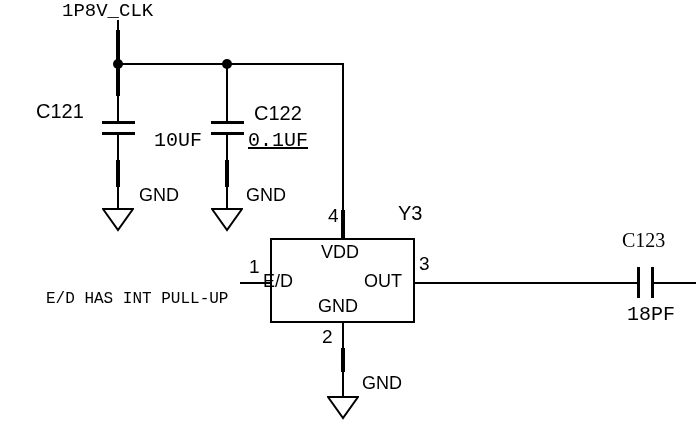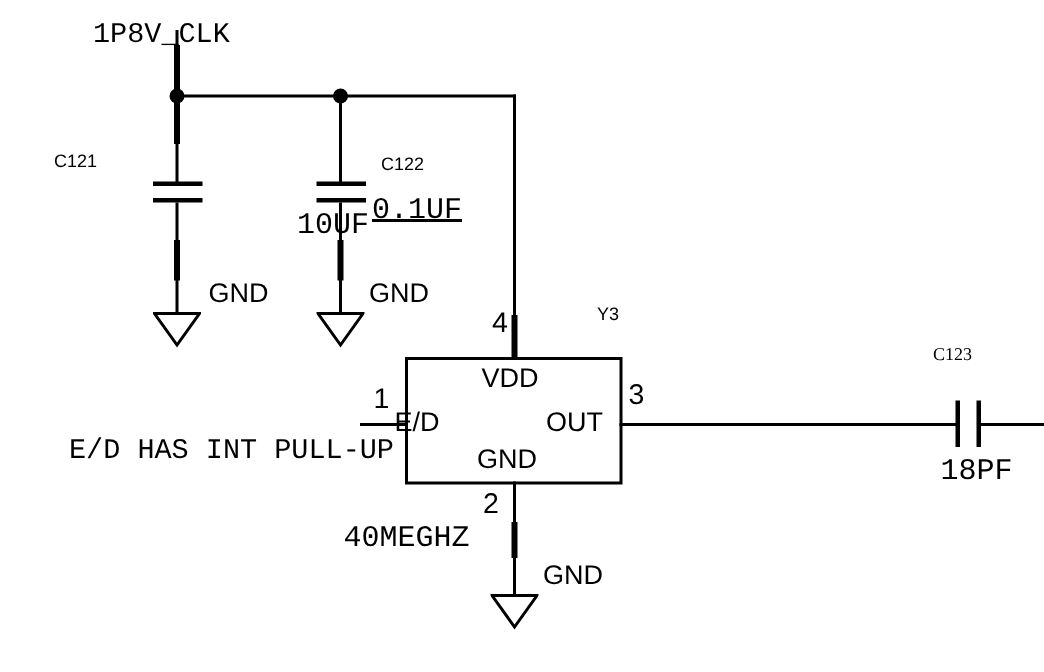--- a/index.html
+++ b/index.html
@@ -20,48 +20,48 @@
   .dot{position:absolute;width:10px;height:10px;border-radius:50%;background:#000000;}
   
   .part-box{
     position:absolute;
     box-sizing:border-box;
     border:2px solid #000000;
     background:#ffffff;
   }
   
   .txt{position:absolute;line-height:1;white-space:pre;}
-  .ref   {font-family:"Liberation Sans", sans-serif;font-size:12px;}
+  .ref   {font-family:"Liberation Sans", sans-serif;font-size:20px;}
   .pname {font-family:"Liberation Sans", sans-serif;font-size:18px;}
   .pnum  {font-family:"Liberation Sans", sans-serif;font-size:19px;}
   .gndtx {font-family:"Liberation Sans", sans-serif;font-size:18px;}
   .val   {font-family:"Liberation Mono", monospace;font-size:20px;letter-spacing:0px;}
   .net   {font-family:"Liberation Mono", monospace;font-size:19px;}
-  .note  {font-family:"Liberation Mono", monospace;font-size:19px;}
+  .note  {font-family:"Liberation Mono", monospace;font-size:16px;}
   .gnd-tri{position:absolute;}
 </style>
 </head>
 <body>
 
 <div id="canvas">
 
-  <span class="txt net" style="left:62px;top:14px;">1P8V_CLK</span>
+  <span class="txt net" style="left:62px;top:2px;">1P8V_CLK</span>
   <div class="wire" style="left:117px;top:20px;width:2px;height:44px;"></div>
   <div class="pin" style="left:116px;top:30px;width:4px;height:34px;"></div>
 
   <div class="wire" style="left:117px;top:63px;width:227px;height:2px;"></div>
   <div class="dot" style="left:113px;top:59px;"></div>
   <div class="dot" style="left:222px;top:59px;"></div>
 
   <div class="wire" style="left:117px;top:63px;width:2px;height:59px;"></div>
   <div class="pin" style="left:116px;top:66px;width:4px;height:30px;"></div>
   <span class="txt ref" style="left:36px;top:101px;">C121</span>
   <div class="plate" style="left:102px;top:121px;width:33px;height:3px;"></div>
   <div class="plate" style="left:102px;top:132px;width:33px;height:3px;"></div>
-  <span class="txt val" style="left:154px;top:141px;margin-left:44px;">10UF</span>
+  <span class="txt val" style="left:154px;top:131px;">10UF</span>
   <div class="wire" style="left:117px;top:135px;width:2px;height:75px;"></div>
   <div class="pin" style="left:116px;top:160px;width:4px;height:27px;"></div>
   <span class="txt gndtx" style="left:139px;top:186px;">GND</span>
   <svg class="gnd-tri" style="left:102px;top:208px;" width="32" height="24" viewBox="0 0 32 24">
     <polygon points="1,1 31,1 16,22" fill="#ffffff" stroke="#000000" stroke-width="2"></polygon>
   </svg>
 
   <div class="wire" style="left:226px;top:63px;width:2px;height:59px;"></div>
   <span class="txt ref" style="left:254px;top:103px;">C122</span>
   <div class="plate" style="left:211px;top:121px;width:33px;height:3px;"></div>
@@ -95,19 +95,18 @@
 
   <span class="txt ref" style="left:622px;top:230px;font-family:Liberation Serif, serif;">C123</span>
   <div class="plate" style="left:637px;top:267px;width:3px;height:31px;"></div>
   <div class="plate" style="left:651px;top:267px;width:3px;height:31px;"></div>
   <div class="wire" style="left:654px;top:282px;width:42px;height:2px;"></div>
   <span class="txt val" style="left:627px;top:305px;text-align:right;">18PF</span>
 
   <span class="txt pnum" style="left:322px;top:327px;">2</span>
   <div class="wire" style="left:342px;top:321px;width:2px;height:77px;"></div>
   <div class="pin" style="left:341px;top:348px;width:4px;height:24px;"></div>
-  <span class="txt val" style="left:229px;top:350px;">40MEGHZ</span>
   <span class="txt gndtx" style="left:362px;top:374px;">GND</span>
   <svg class="gnd-tri" style="left:327px;top:396px;" width="32" height="24" viewBox="0 0 32 24">
     <polygon points="1,1 31,1 16,22" fill="#ffffff" stroke="#000000" stroke-width="2"></polygon>
   </svg>
 
 </div>
 
 </body></html>

